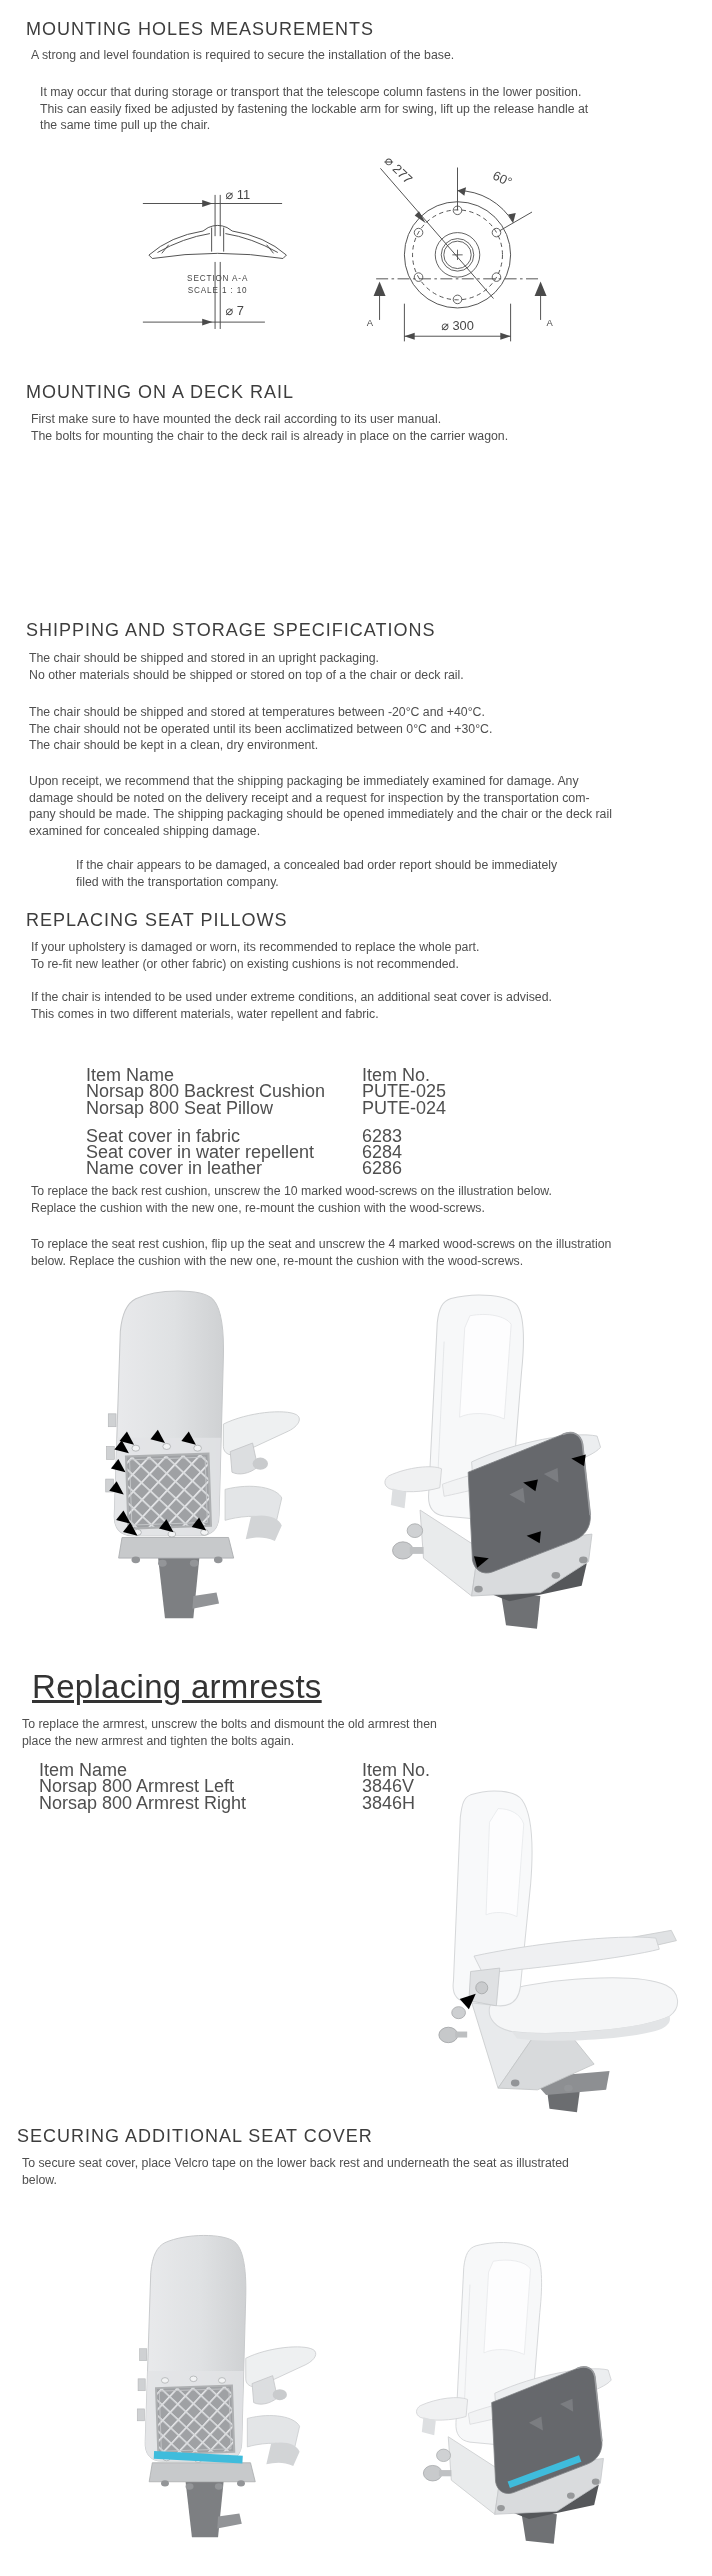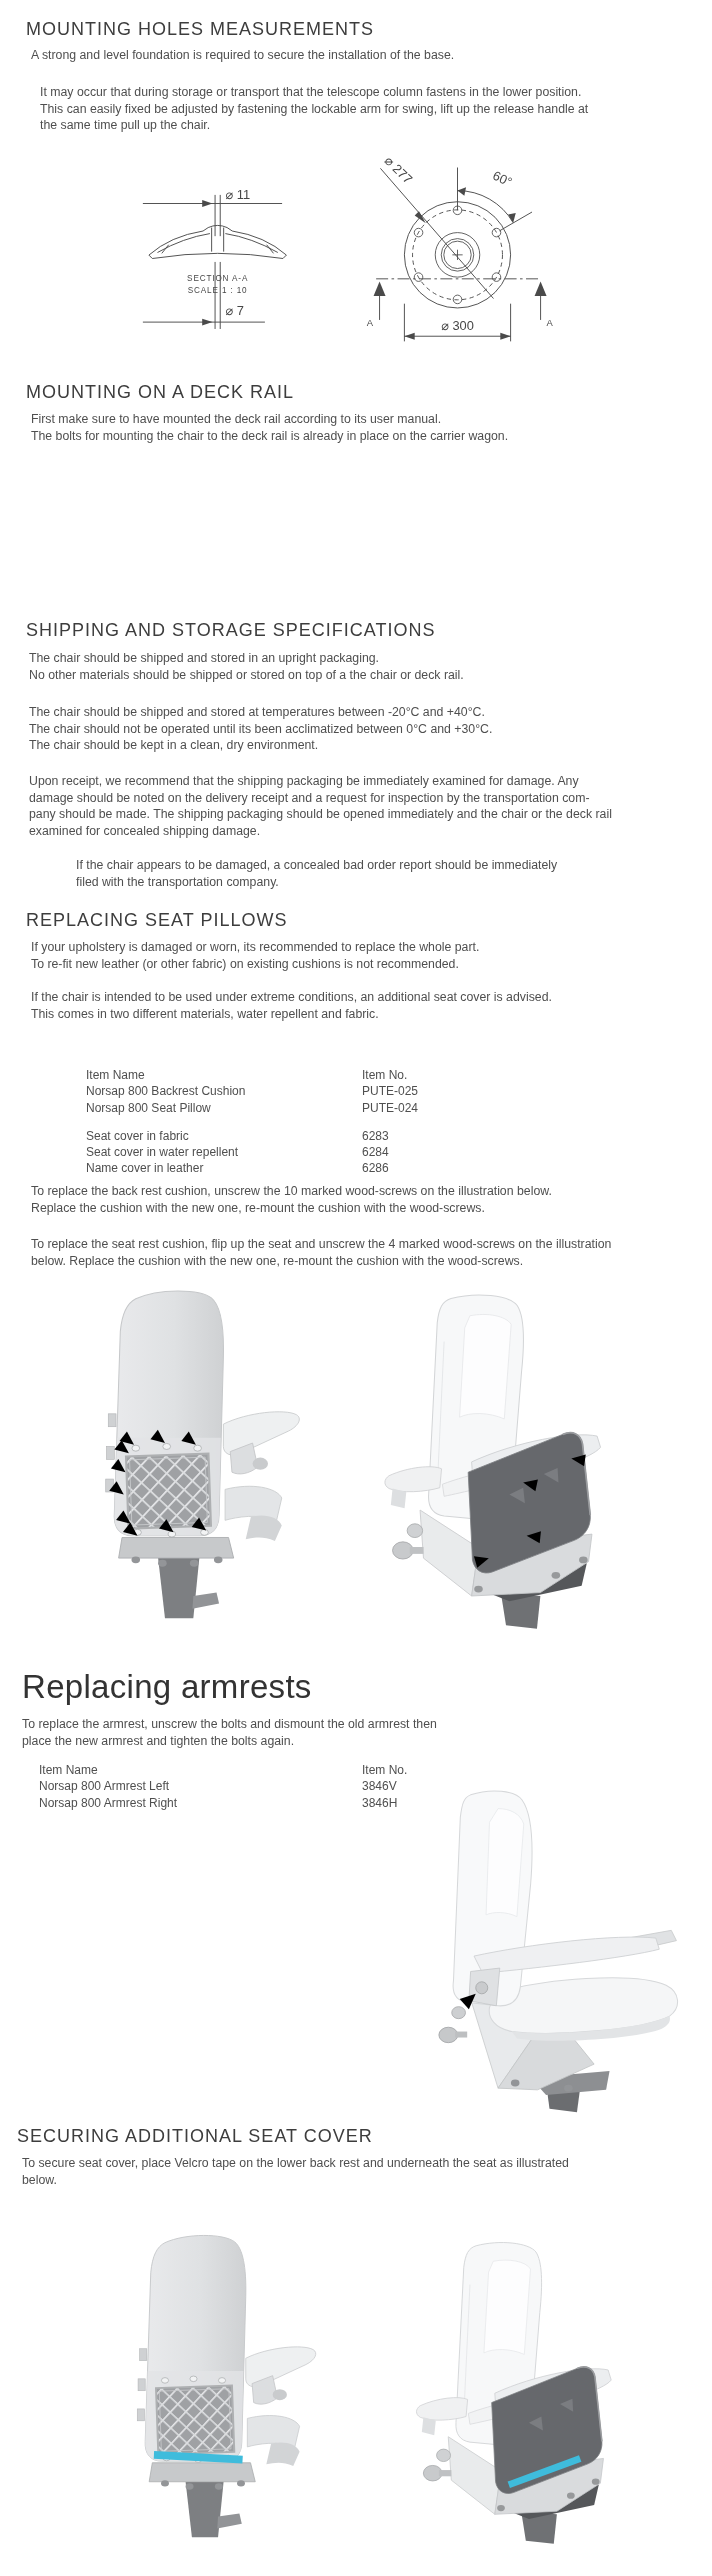--- a/index.html
+++ b/index.html
@@ -16,21 +16,21 @@
   h1.big{
     font-size:33px;font-weight:300;letter-spacing:0.3px;color:#333333;
   }
   .ml{white-space:pre-line;font-size:12.3px;line-height:16.6px;color:#4f4f4f;width:641px;}
   ul.bullets{list-style:none;width:627px;}
   ul.bullets li{
     position:relative;padding-left:20.6px;white-space:pre-line;
     font-size:12.3px;line-height:16.6px;margin-bottom:0.9px;
   }
   ul.bullets li::before{content:"\2022";position:absolute;left:3.4px;top:-0.9px;font-size:13px;color:#4f4f4f;}
-  .tbl{display:grid;font-size:12px;line-height:16.3px;color:#4f4f4f;}
+  .tbl{display:grid;font-size:18px;line-height:16.3px;color:#4f4f4f;}
   .tbl.pillows{grid-template-columns:276px auto;}
   .tbl.armrests{grid-template-columns:323px auto;}
   .tbl .gap{grid-column:1 / -1;height:12px;}
   svg text{font-family:"Liberation Sans",sans-serif;}
   svg .dimtxt{font-size:15px;fill:#474747;}
   svg .sectxt{font-size:9.5px;letter-spacing:1px;fill:#474747;}
   svg .atxt{font-size:11px;fill:#474747;}
   svg .dl{stroke:#4a4a4a;stroke-width:1.1;fill:none;}
   svg .ah{fill:#4a4a4a;stroke:none;}
 </style>
@@ -306,21 +306,21 @@
           <use href="#arrowS"></use>
         </g>
       <g class="arr" transform="translate(172,312) rotate(-16)">
           <use href="#arrowS"></use>
         </g>
     </g>
   </svg>
 </section>
 
 <section>
-  <h1 class="big abs" style="left:22px;top:1668px;">Replacing armrests</h1>
+  <h1 class="big abs" style="left:32px;top:1668px;text-decoration:underline;">Replacing armrests</h1>
   <p class="ml abs" style="left:22px;top:1716px;">To replace the armrest, unscrew the bolts and dismount the old armrest then
 place the new armrest and tighten the bolts again.</p>
 
   <div class="tbl armrests abs" style="left:39px;top:1762px;">
     <div>Item Name</div>
     <div>Item No.</div>
     <div>Norsap 800 Armrest Left</div>
     <div>3846V</div>
     <div>Norsap 800 Armrest Right</div>
     <div>3846H</div>

